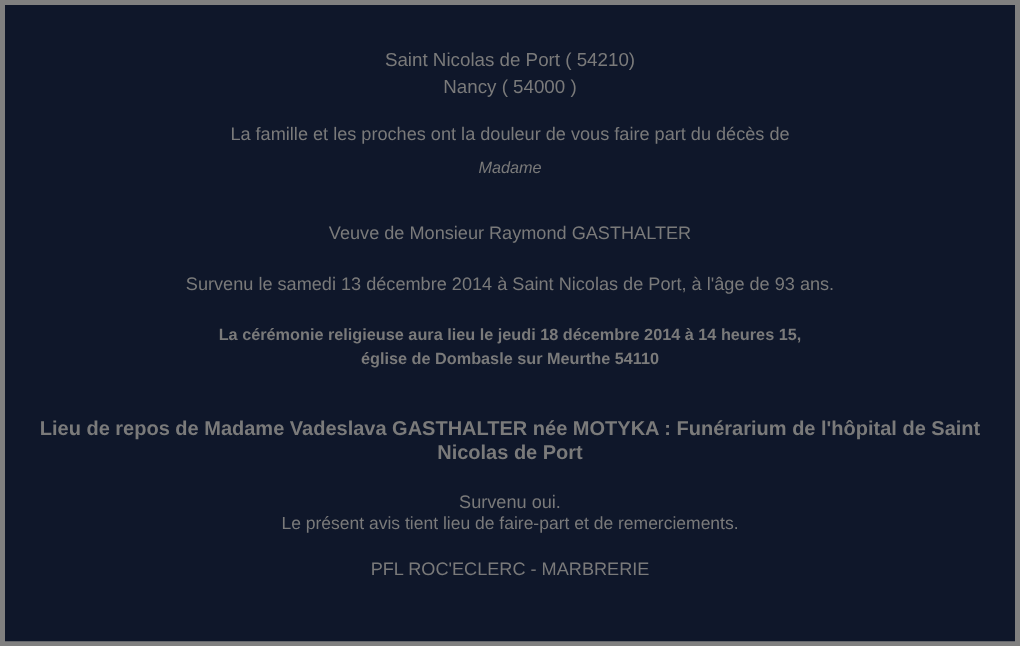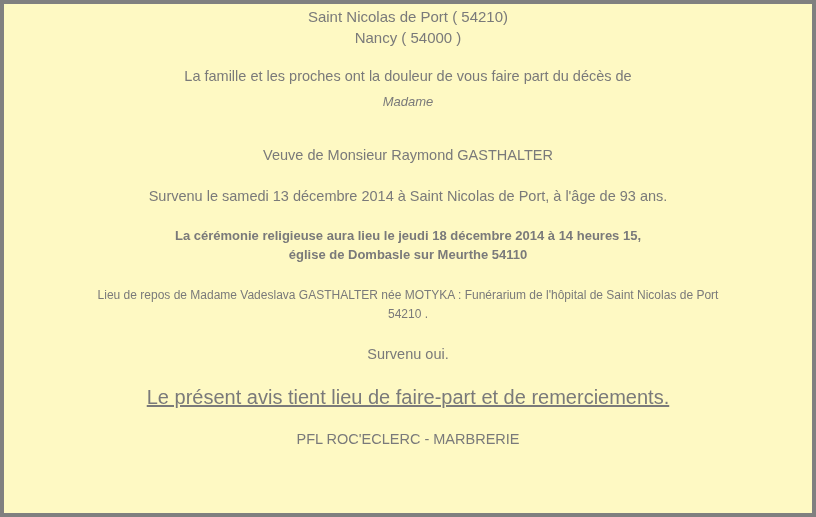--- a/index.html
+++ b/index.html
@@ -10,23 +10,23 @@
   body {
     width: 816px;
     height: 517px;
     font-family: "Liberation Sans", sans-serif;
     overflow: hidden;
   }
   .notice {
     box-sizing: border-box;
     width: 816px;
     height: 517px;
-    background: #fef9c3;
+    background: #0f172a;
     border: 4px solid #808080;
-    padding: 2px 24px 10px 24px;
+    padding: 34px 24px 10px 24px;
     color: #7a7a7a;
   }
   .center { text-align: center; }
   .left { text-align: center; }
 
   .city-line {
     font-size: 15px;
     line-height: 21px;
     color: #7a7a7a;
   }
@@ -59,35 +59,34 @@
     color: #7a7a7a;
   }
   .ceremony {
     font-size: 13px;
     margin-top: 22px;
     line-height: 19px;
     color: #7a7a7a;
     font-weight: bold;
   }
   .resting {
-    font-size: 12px;
-    margin-top: 22px;
+    font-size: 16px;
+    margin-top: 38px;
     line-height: 19px;
     color: #7a7a7a;
+    font-weight: bold;
   }
   .visits {
     font-size: 14.5px;
     margin-top: 22px;
     color: #7a7a7a;
   }
   .thanks {
-    font-size: 20px;
-    margin-top: 24px;
+    font-size: 14px;
     color: #7a7a7a;
-    text-decoration: underline;
   }
   .company {
     font-size: 14.5px;
     margin-top: 22px;
     color: #7a7a7a;
   }
 </style>
 </head>
 <body>
 
@@ -107,21 +106,20 @@
 
   <div class="left death-info">Survenu le samedi 13 décembre 2014 à Saint Nicolas de Port, à l'âge de 93 ans.</div>
 
   <div class="left ceremony">
     <div>La cérémonie religieuse aura lieu le jeudi 18 décembre 2014 à 14 heures 15,</div>
     <div>église de Dombasle sur Meurthe 54110</div>
   </div>
 
   <div class="left resting">
     <div>Lieu de repos de Madame Vadeslava GASTHALTER née MOTYKA : Funérarium de l'hôpital de Saint Nicolas de Port</div>
-    <div>54210 .</div>
   </div>
 
   <div class="left visits">Survenu oui.</div>
 
   <div class="center thanks">Le présent avis tient lieu de faire-part et de remerciements.</div>
 
   <div class="left company">PFL ROC'ECLERC - MARBRERIE</div>
 
 </div>
 

